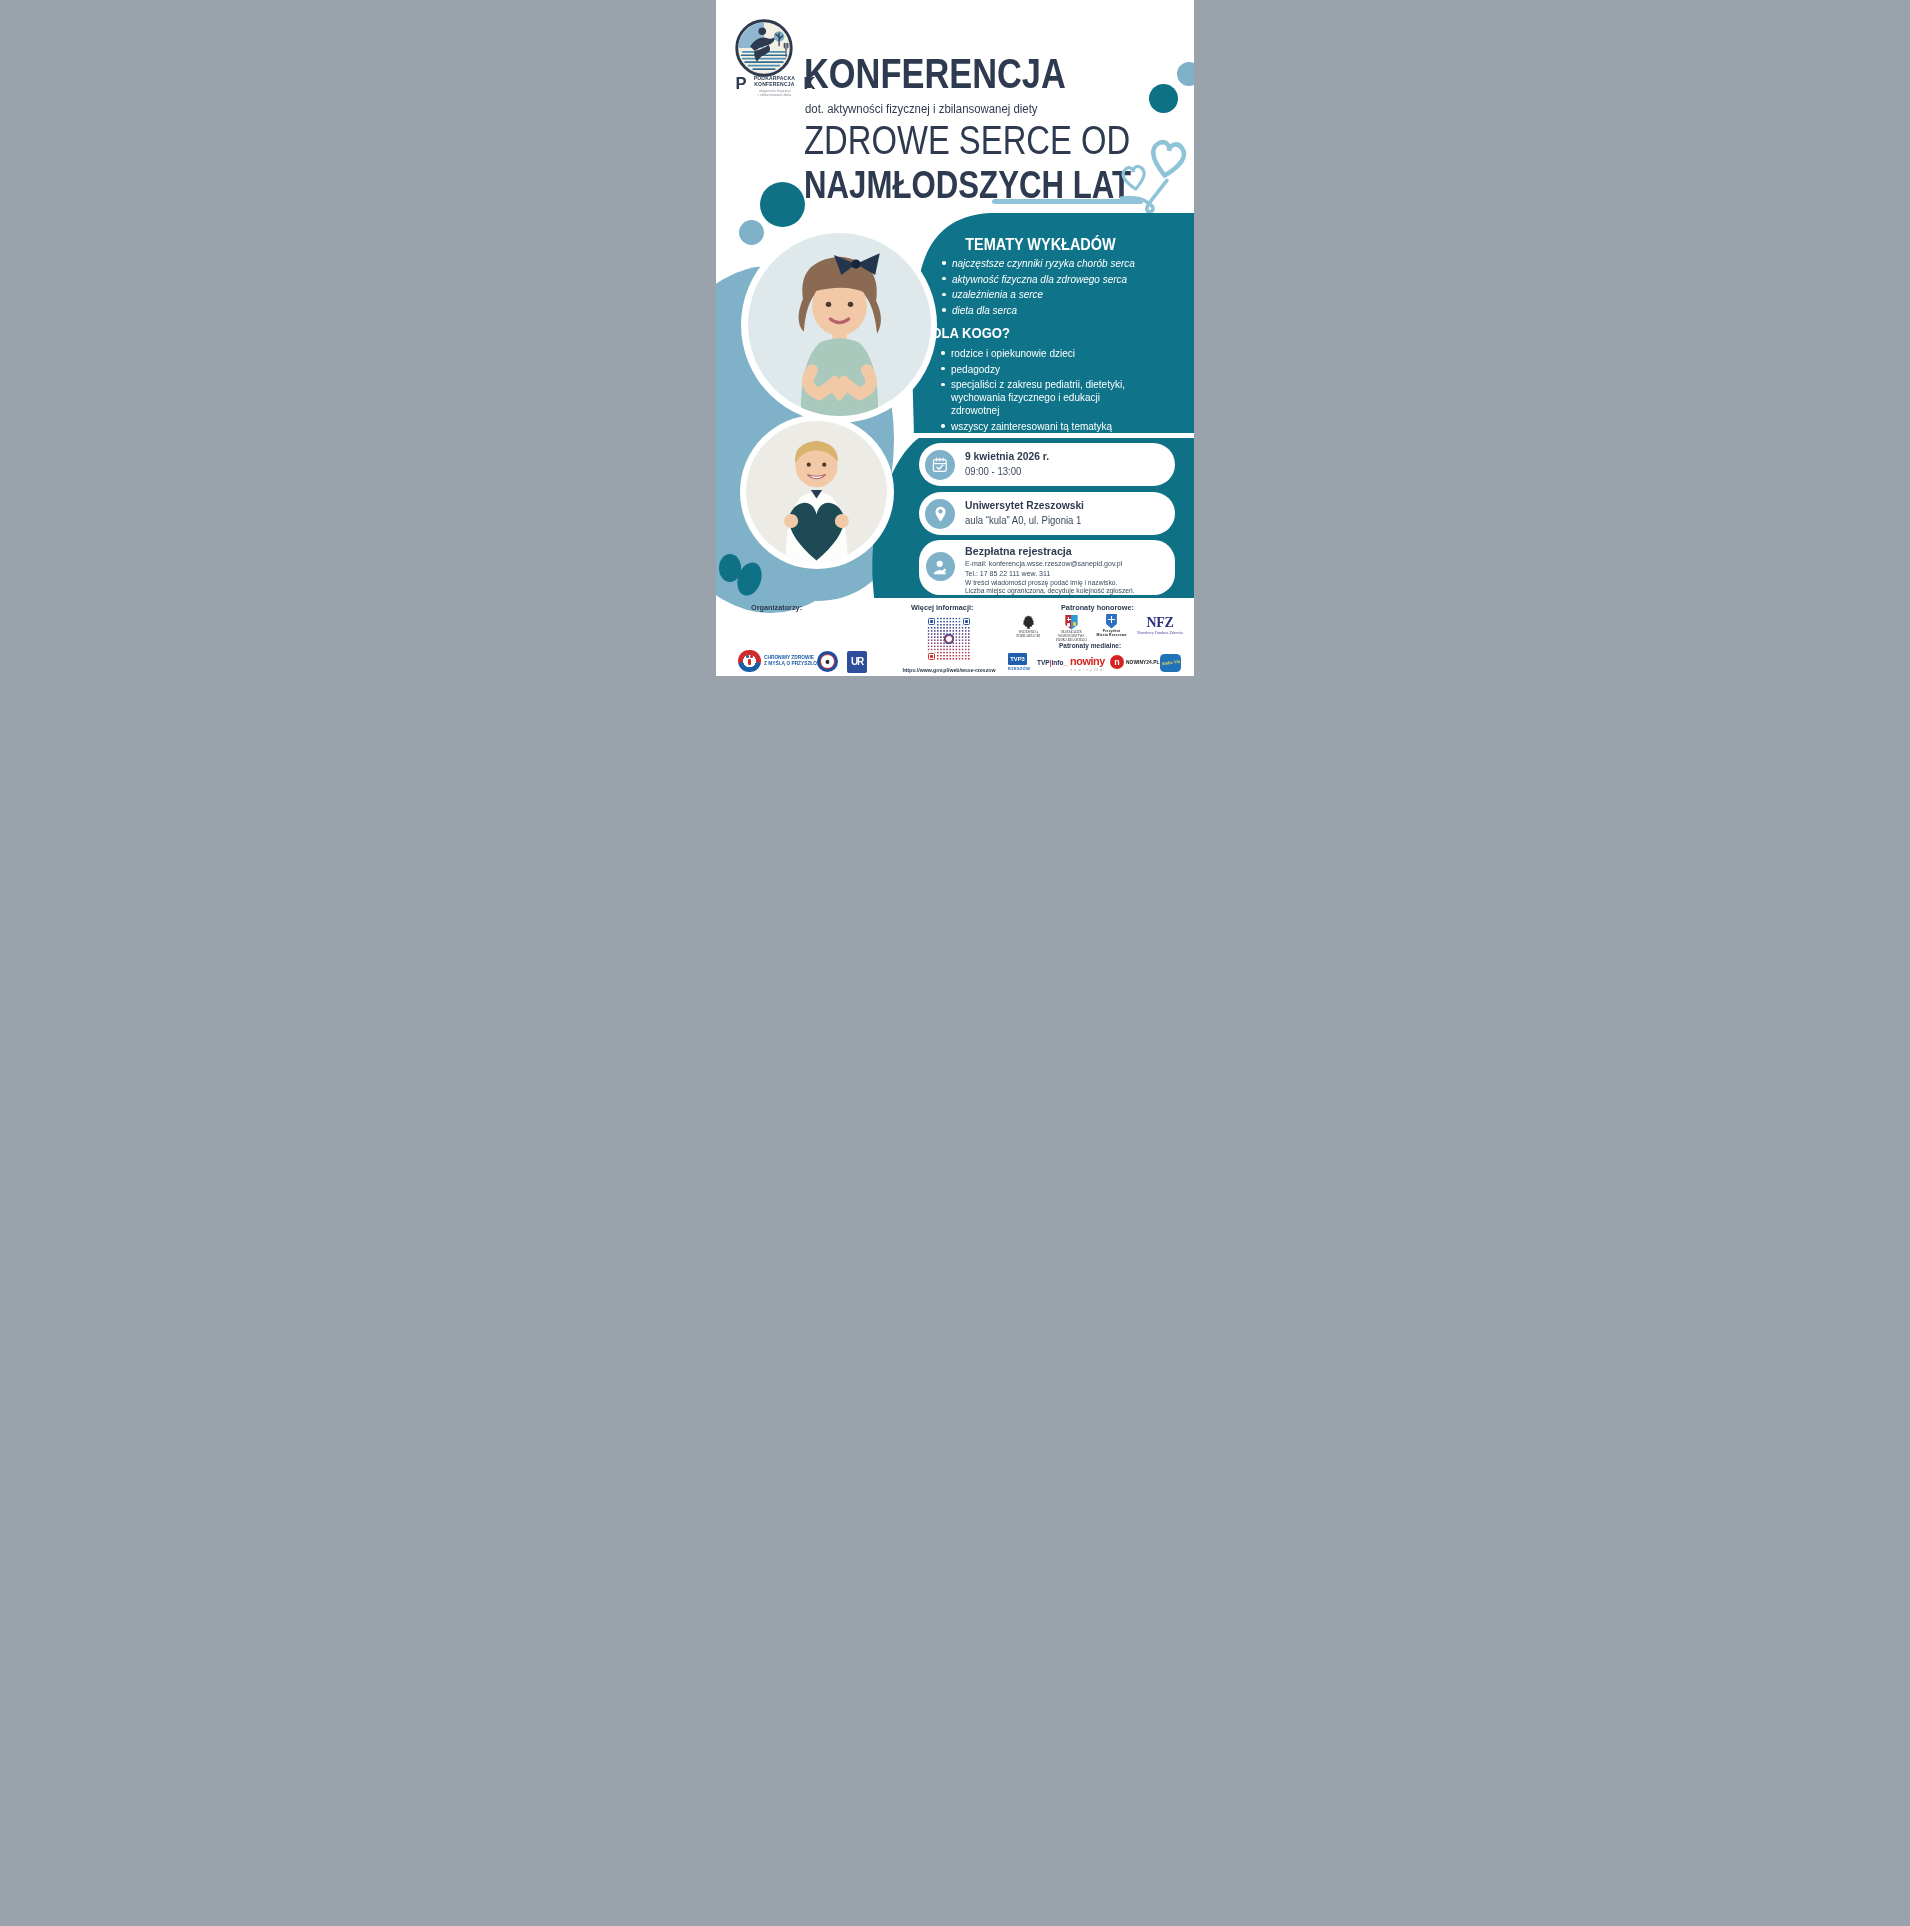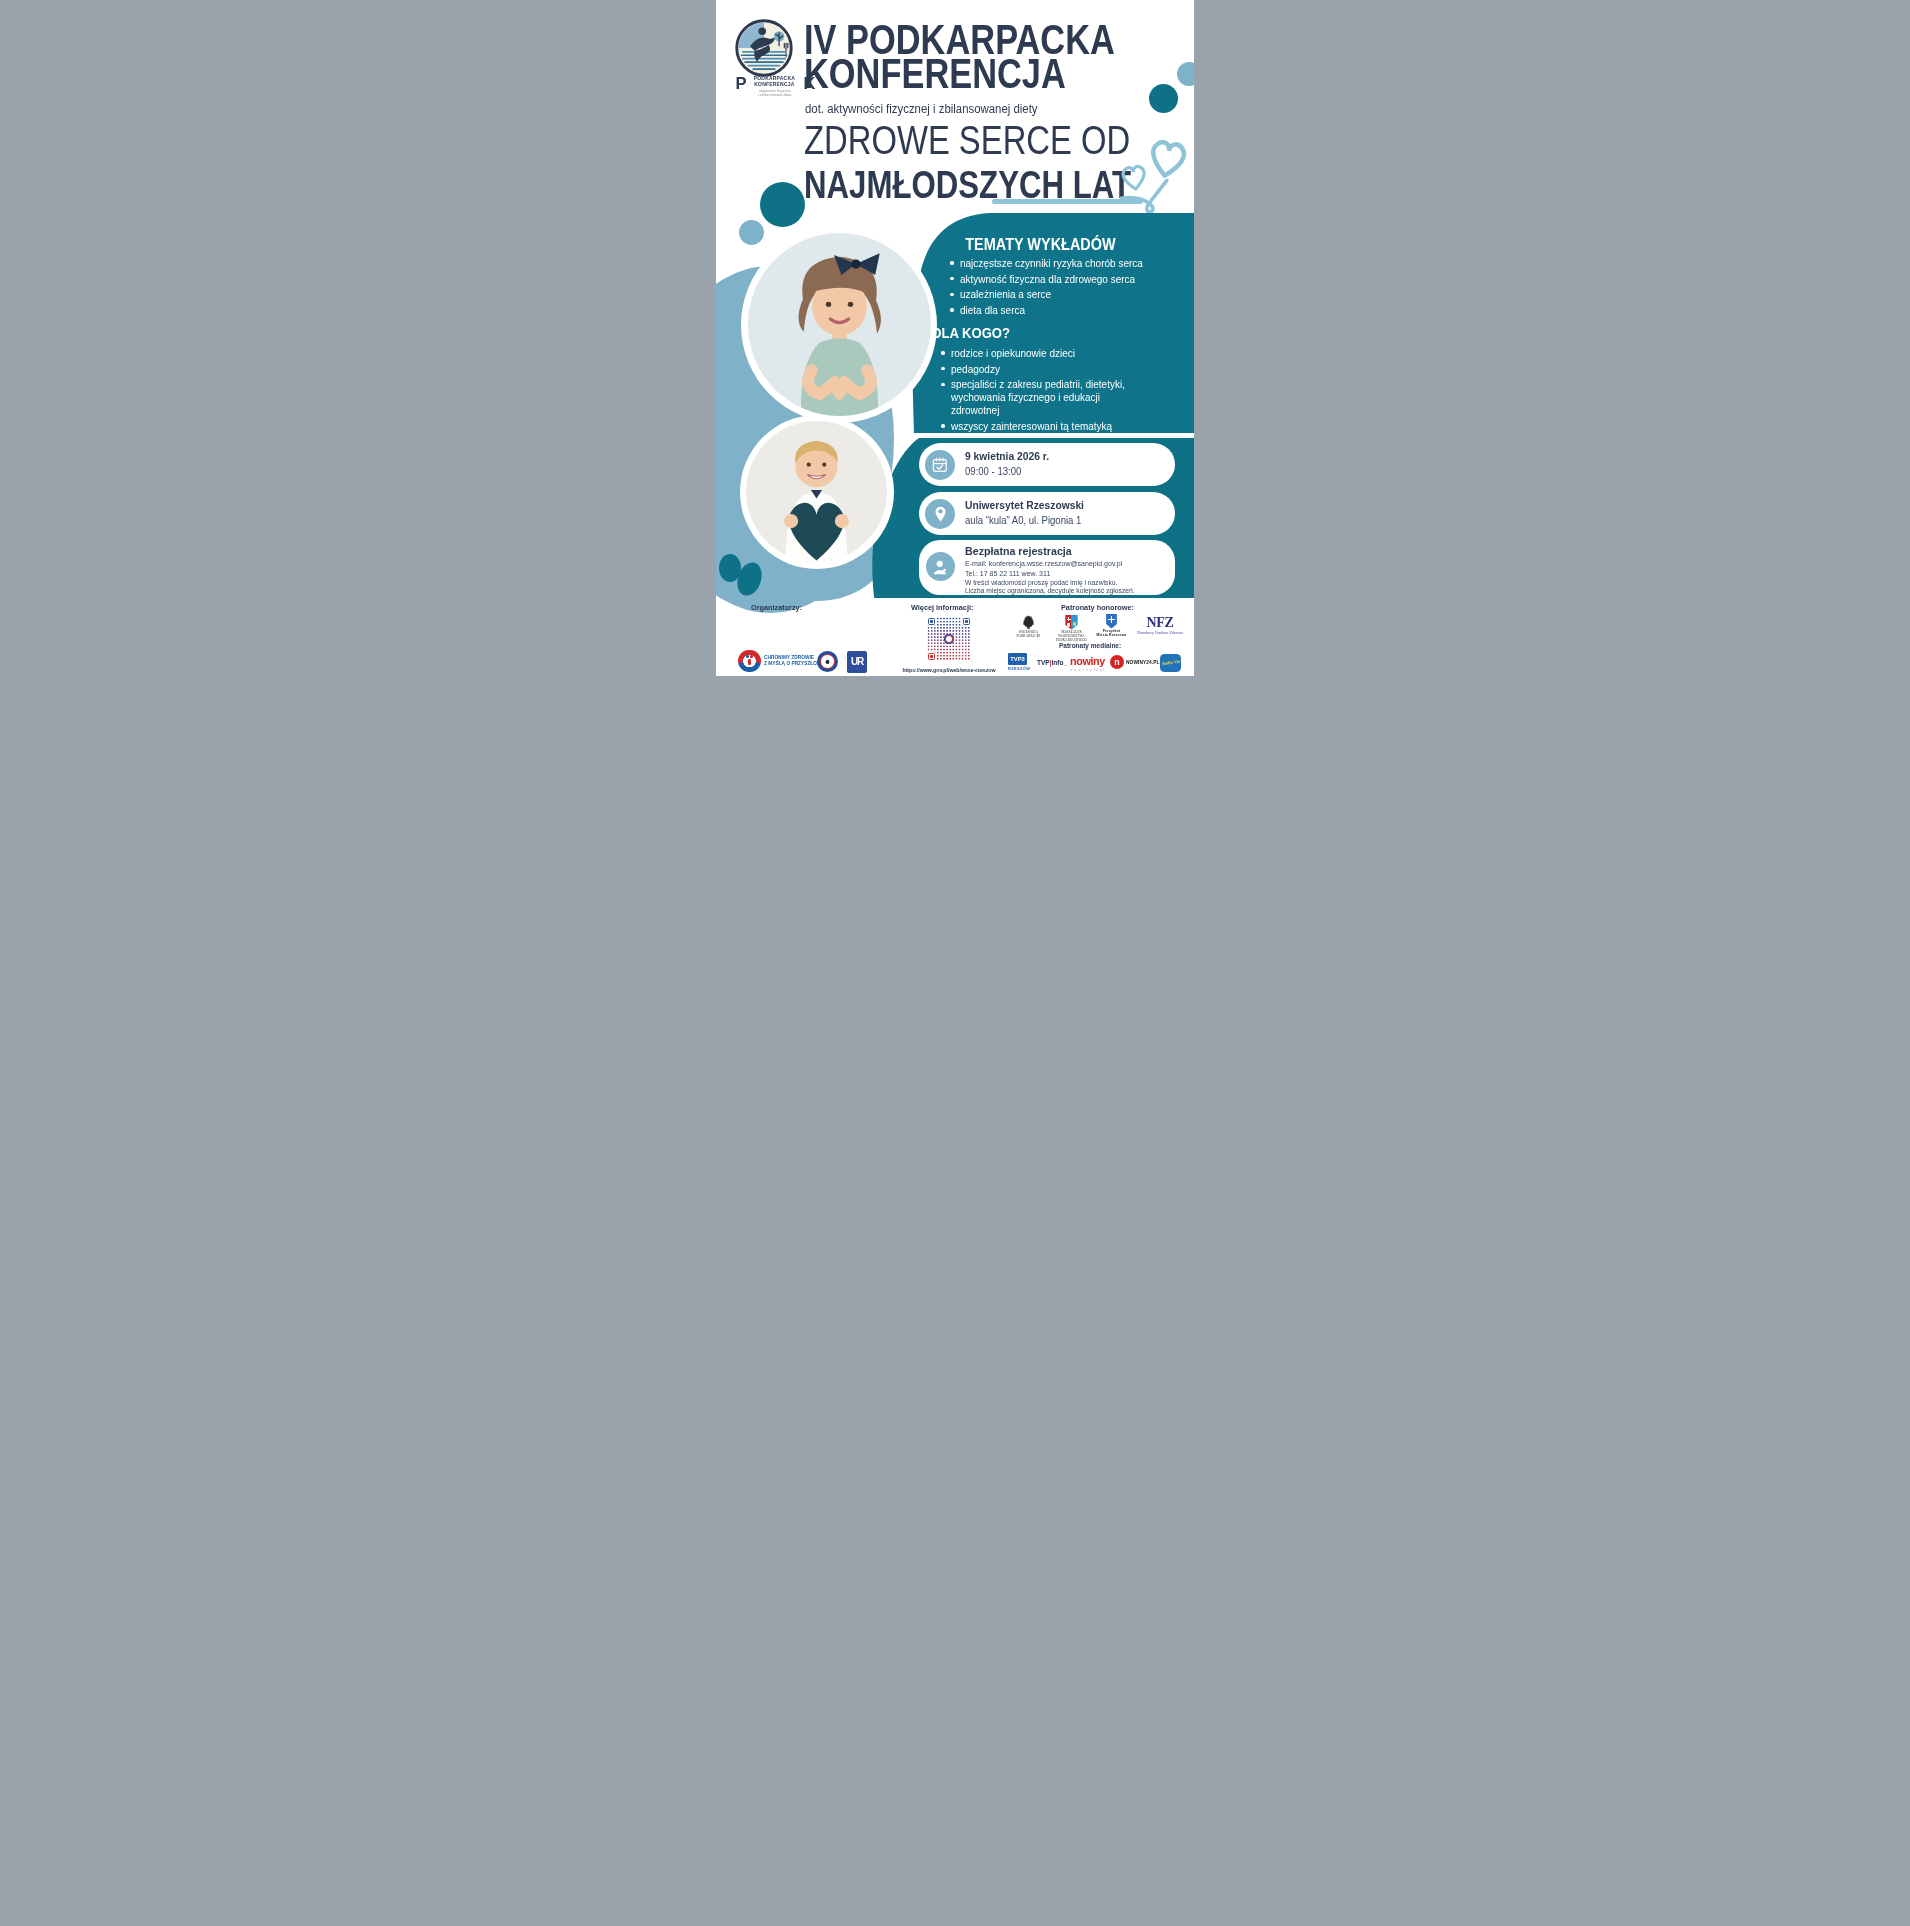--- a/index.html
+++ b/index.html
@@ -54,21 +54,21 @@
 
   
   .blob-svg{left:191px; top:210px; width:287px; height:223px;}
   .band-svg{left:152px; top:438px; width:326px; height:160px;}
   .sec-title{color:#fff; font-weight:bold;}
   .topics-title{left:216px; top:235px; width:216px; text-align:center; font-size:17px;}
   .audience-title{left:216px; top:324px; font-size:15.4px;}
   ul.wlist{margin:0; padding:0; list-style:none; color:#fff; font-size:10px; line-height:1.3;}
   ul.wlist li{position:relative; margin-bottom:2.7px; padding-left:0;}
   ul.wlist li::before{content:""; position:absolute; left:-10px; top:4.2px; width:3.5px; height:3.5px; border-radius:50%; background:#fff;}
-  .topics-list{left:244px; top:257px; width:216px;}
+  .topics-list{left:236px; top:257px; width:216px;font-style:italic;}
   .audience-list{left:235px; top:347px; width:195px;}
 
   
   .card{position:absolute; background:#fff; border-radius:22.3px;}
   .card1{left:203px; top:443px; width:256px; height:43px;}
   .card2{left:203px; top:492px; width:256px; height:43px;}
   .card3{left:203px; top:540px; width:256px; height:55px; border-radius:21px;}
   .icon-circle{position:absolute; border-radius:50%; background:#7fb2c9; display:grid; place-items:center;}
   .card .icon-circle{left:6.2px; top:6.5px; width:30px; height:30px;}
   .card3 .icon-circle{left:7px; top:12.3px; width:29px; height:29px;}
@@ -154,21 +154,20 @@
       <div>PODKARPACKA</div>
       <div>KONFERENCJA</div>
     </div>
     <span class="badge-k">K</span>
   </div>
   <div class="abs badge-tag">
     <div>aktywność fizyczna</div>
     <div>i zbilansowana dieta</div>
   </div>
 
-  <div class="abs title1"><span class="sx">IV PODKARPACKA</span></div>
   <div class="abs title2"><span class="sx">KONFERENCJA</span></div>
   <div class="abs subtitle"><span class="sx" style="transform:scaleX(.95)">dot. aktywności fizycznej i zbilansowanej diety</span></div>
   <div class="abs heading1"><span class="sx">ZDROWE SERCE OD</span></div>
   <div class="abs heading2"><span class="sx">NAJMŁODSZYCH LAT</span></div>
   <div class="abs underline-bar"></div>
 
   <svg class="abs doodle" viewBox="0 0 190 215">
     <g fill="none" stroke="#8fc3d8" stroke-width="9.5" stroke-linecap="round">
       <path d="M50 88 C20 62 10 40 24 26 C36 14 50 22 50 36 C50 22 64 14 76 26 C90 40 80 62 50 88" transform="translate(62,6) scale(1.25) rotate(10 50 50)"></path>
       <path d="M50 88 C20 62 10 40 24 26 C36 14 50 22 50 36 C50 22 64 14 76 26 C90 40 80 62 50 88" transform="translate(-6,76) scale(0.85) rotate(-8 50 50)"></path>

